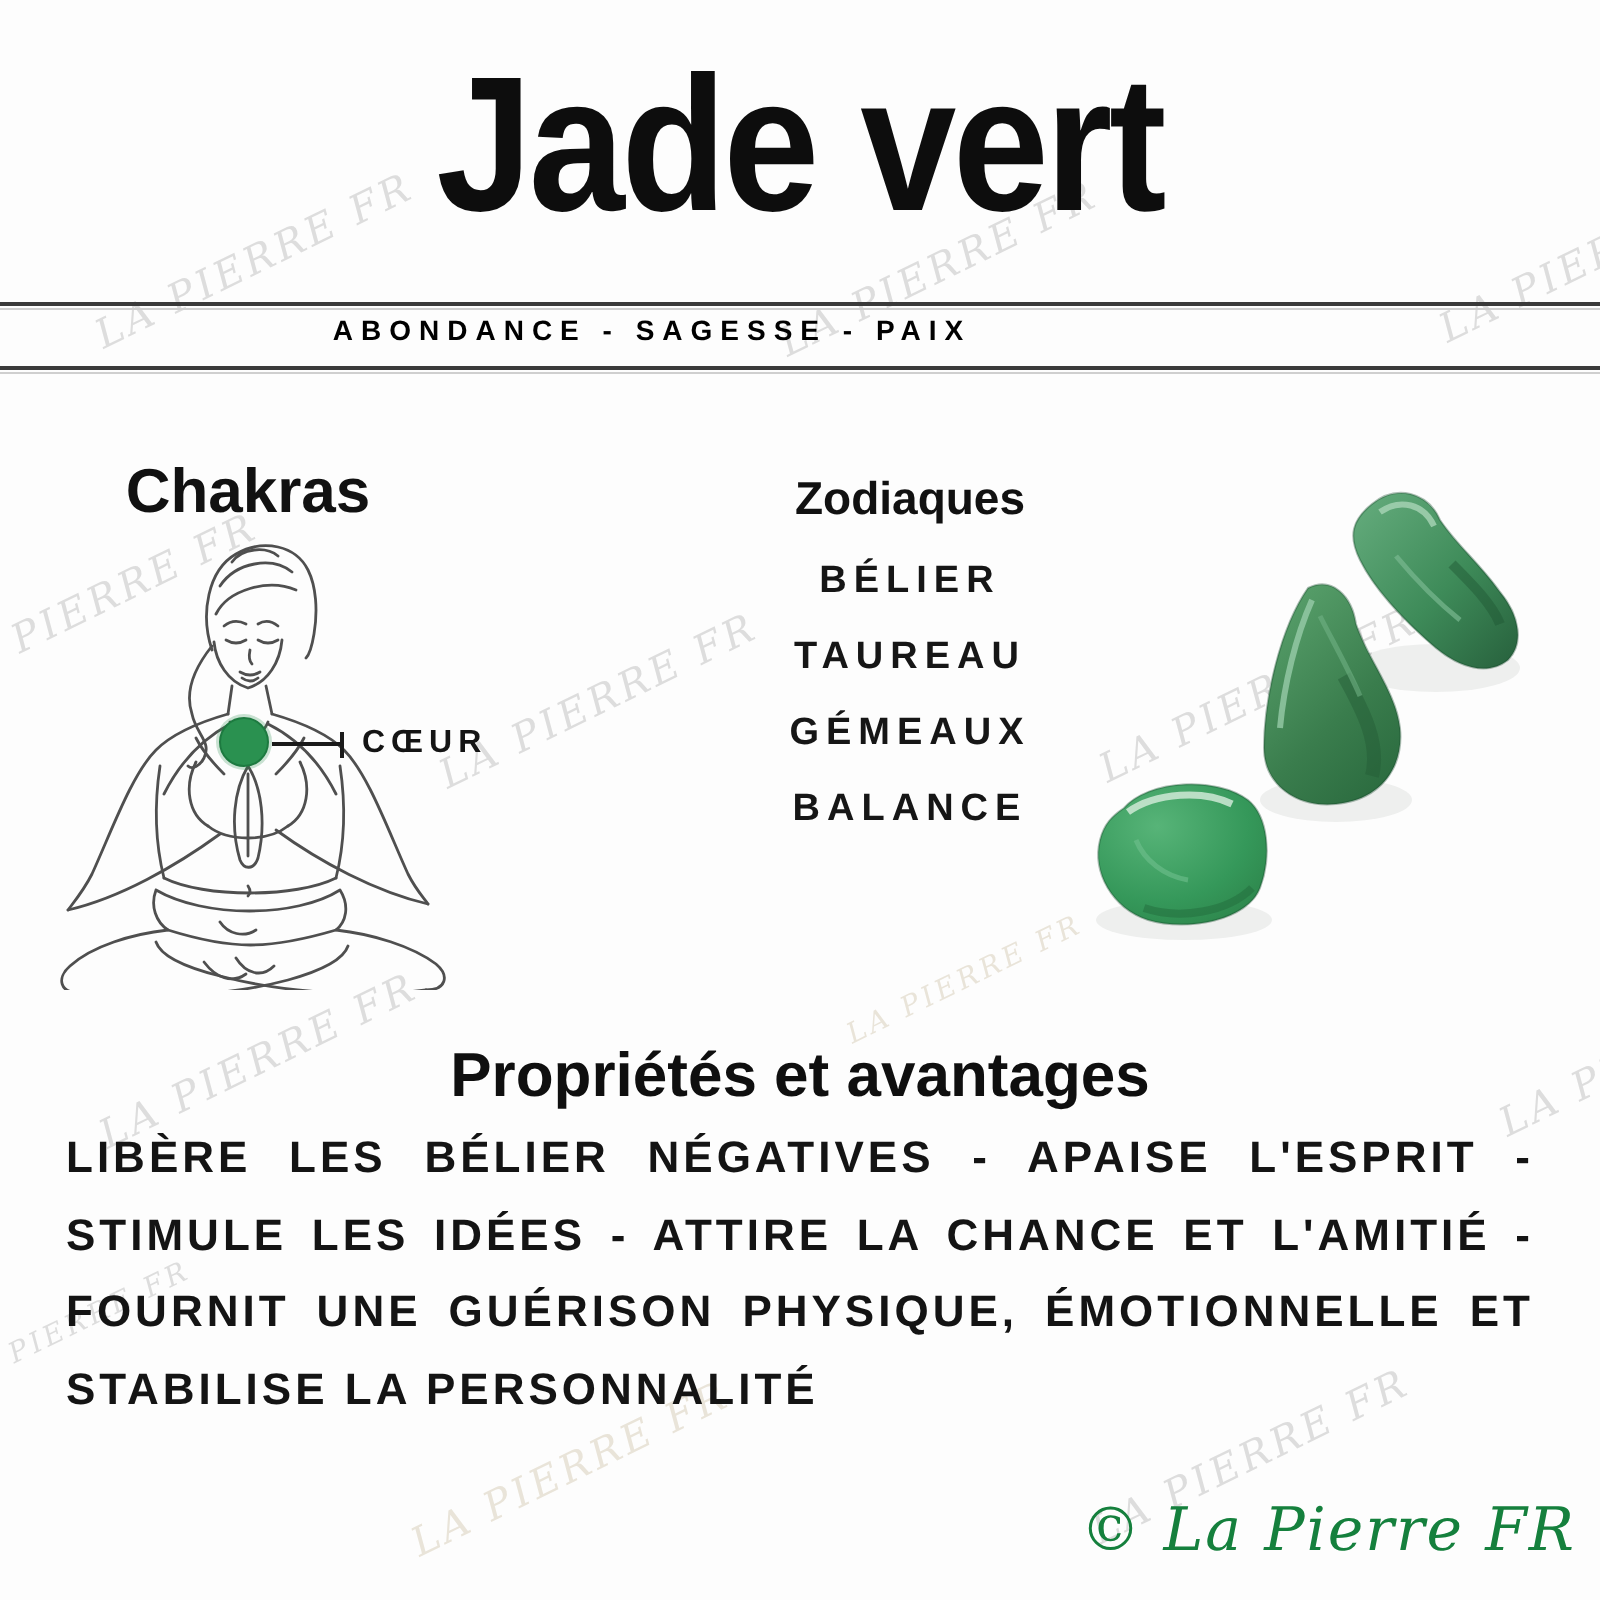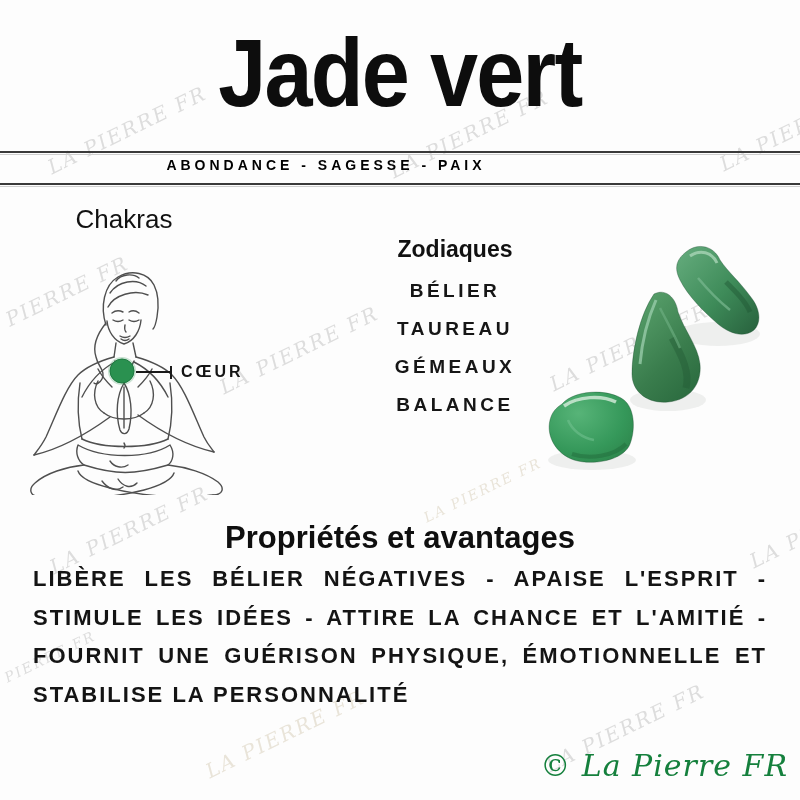--- a/index.html
+++ b/index.html
@@ -46,22 +46,22 @@
   .rule-shadow { position:absolute; left:0; width:800px; height:0; border-top:1px solid #cfcfcf; }
   .rule-top { top:151px; }    .rule-top-sh { top:154px; }
   .rule-bot { top:183px; }    .rule-bot-sh { top:186px; }
   .banner-text {
     position:absolute; top:157px; left:0; width:652px; text-align:center;
     font-weight:bold; font-size:14px; letter-spacing:4px; color:#000000;
   }
 
   
   .h-chakras {
-    position:absolute; left:38px; top:204px; width:172px; text-align:center;
-    font-weight:normal; font-size:26px;
+    position:absolute; left:38px; top:228px; width:172px; text-align:center;
+    font-weight:bold; font-size:31px;
   }
   .h-zodiac {
     position:absolute; left:348px; top:236px; width:214px; text-align:center;
     font-weight:bold; font-size:23px;
   }
   .zodiac-list {
     position:absolute; left:340px; top:272px; width:230px; text-align:center;
     font-weight:bold; font-size:19px; letter-spacing:3.5px; line-height:38px;
     color:#161616;
   }

